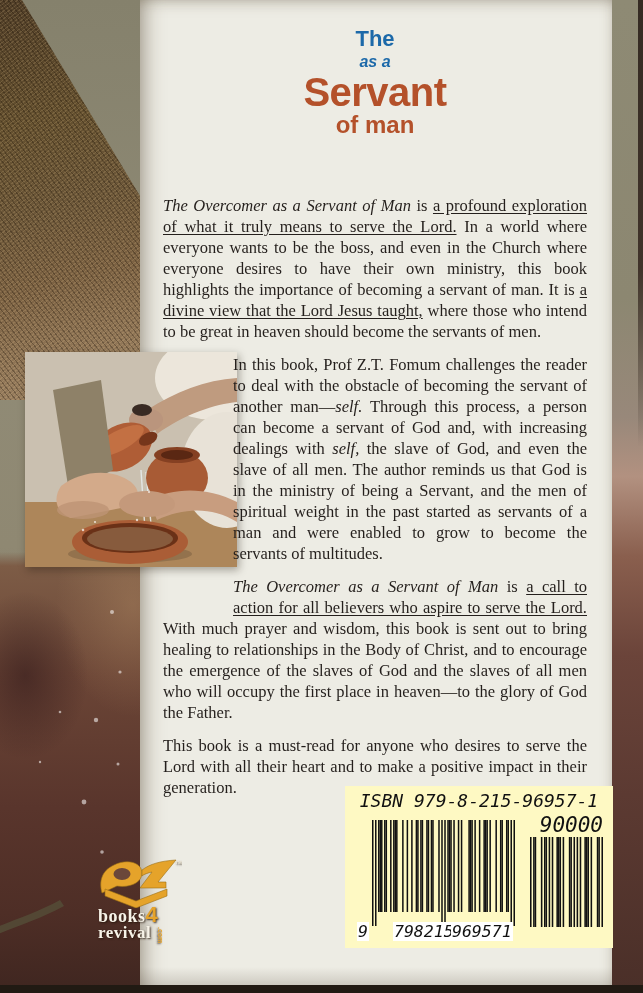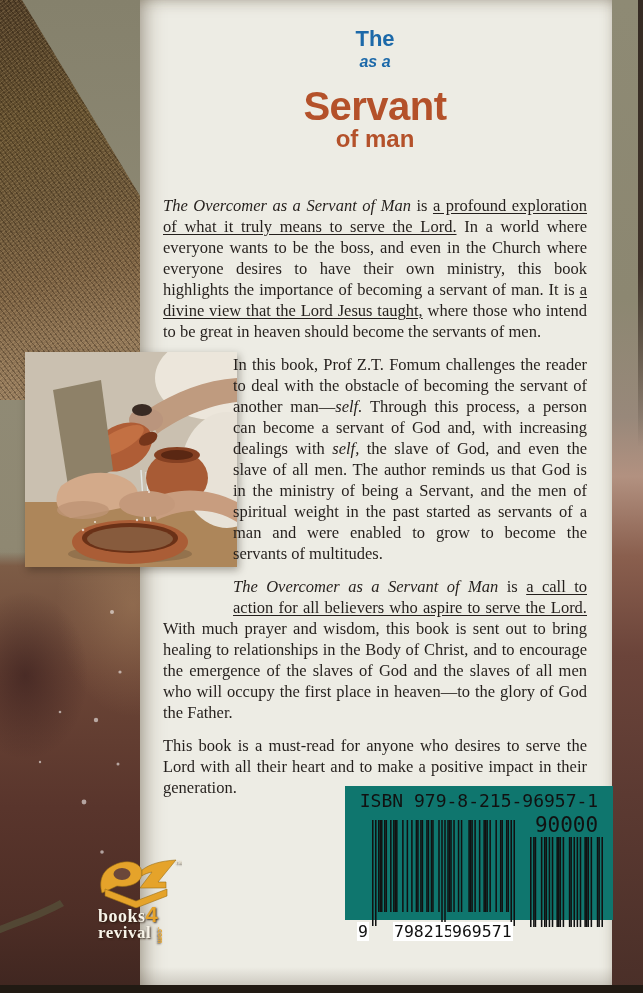--- a/index.html
+++ b/index.html
@@ -53,53 +53,53 @@
     position:absolute;left:0;top:985px;width:643px;height:8px;background:#211a13;z-index:40;
   }
   
   .title-block{
     position:absolute;left:163px;top:28px;width:424px;text-align:center;
     font-family:"Liberation Sans",sans-serif;font-weight:bold;line-height:1.04;z-index:5;
   }
   .t-the{font-size:22px;color:#1c69a9;}
   .t-overcomer{font-size:39px;color:#1c69a9;margin-top:1px;letter-spacing:-.5px;}
   .t-asa{font-size:16px;color:#1c69a9;font-style:italic;margin-top:3px;}
-  .t-servant{font-size:40px;color:#b4512a;margin-top:15px;letter-spacing:-.5px;}
+  .t-servant{font-size:40px;color:#b4512a;margin-top:1px;letter-spacing:-.5px;}
   .t-ofman{font-size:24px;color:#b4512a;margin-top:0px;}
   
   .body-text{
     position:absolute;left:163px;top:189px;width:424px;z-index:5;
     font-size:16.5px;line-height:21px;color:#241f1c;text-align:justify;hyphens:none;
   }
   .body-text p{margin:6px 0 0 0;}
   .body-text p + p, .body-text .photo-float + p{margin-top:12px;}
   .photo-float{float:left;width:70px;height:258px;}
   .seg-i{font-style:italic;}
   .seg-u{text-decoration:underline;text-underline-offset:2px;}
   
   .photo{
     position:absolute;left:25px;top:352px;width:212px;height:215px;z-index:4;
     box-shadow:2px 3px 8px rgba(30,20,10,.35);overflow:hidden;background:#cbc0ae;
   }
   .photo svg{display:block;filter:blur(.4px) saturate(.92);}
   
   .isbn-box{
-    position:absolute;left:345px;top:786px;width:268px;height:134px;background:#0f766e;z-index:10;
+    position:absolute;left:345px;top:786px;width:268px;height:162px;background:#fef9c3;z-index:10;font-style:italic;
   }
   .isbn-label{
     position:absolute;left:0;top:4px;width:100%;text-align:center;
     font-family:"DejaVu Sans Mono",monospace;font-size:18px;color:#111;letter-spacing:0px;white-space:nowrap;
   }
   .ean13-svg{position:absolute;left:27px;top:34px;}
   .ean13-svg rect, .ean5-svg rect{fill:#111;}
   .ean-digits{position:absolute;top:136px;left:0;width:200px;height:20px;
     font-family:"DejaVu Sans Mono",monospace;font-size:16.5px;color:#111;}
   .ean-digits span{position:absolute;background:#fff;padding:0 1px;white-space:nowrap;}
   .d9{left:12px;} .dg1{left:48px;} .dg2{left:106px;}
-  .supp{position:absolute;left:185px;top:28px;width:73px;text-align:center;}
+  .supp{position:absolute;left:185px;top:28px;width:73px;text-align:right;}
   .supp-num{font-family:"DejaVu Sans Mono",monospace;font-size:21px;color:#111;line-height:22px;}
   .ean5-svg{display:block;margin-top:1px;}
   
   .logo{position:absolute;left:98px;top:858px;width:90px;z-index:20;
     font-family:"Liberation Serif",serif;font-weight:bold;
     text-shadow:1px 1px 2px rgba(35,20,8,.85);}
   .logo-glyph{display:block;}
   .logo-line1{margin-top:-2px;font-size:18px;color:#f7f3e8;line-height:18px;letter-spacing:.5px;}
   .logo-line1 .g4{color:#e5a32a;font-size:22px;font-family:"Liberation Sans",sans-serif;}
   .logo-line2{font-size:17px;color:#f7f3e8;line-height:16px;letter-spacing:.5px;}

